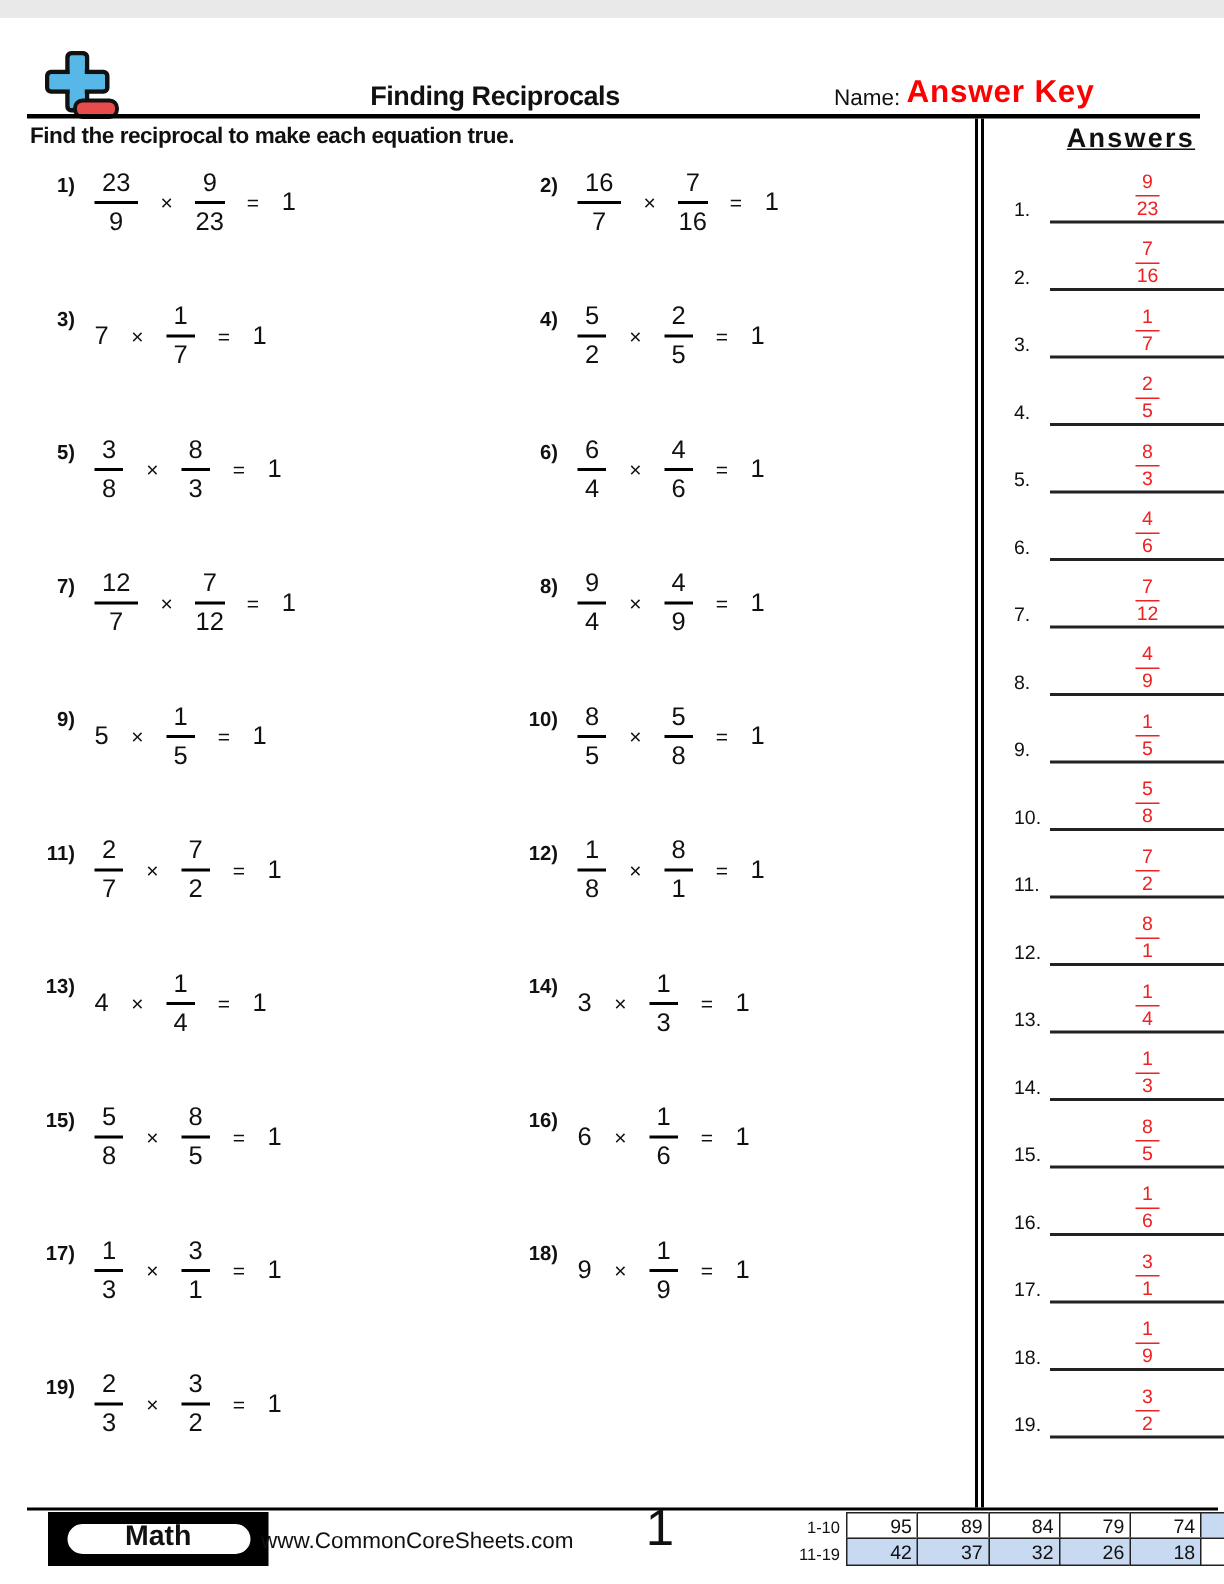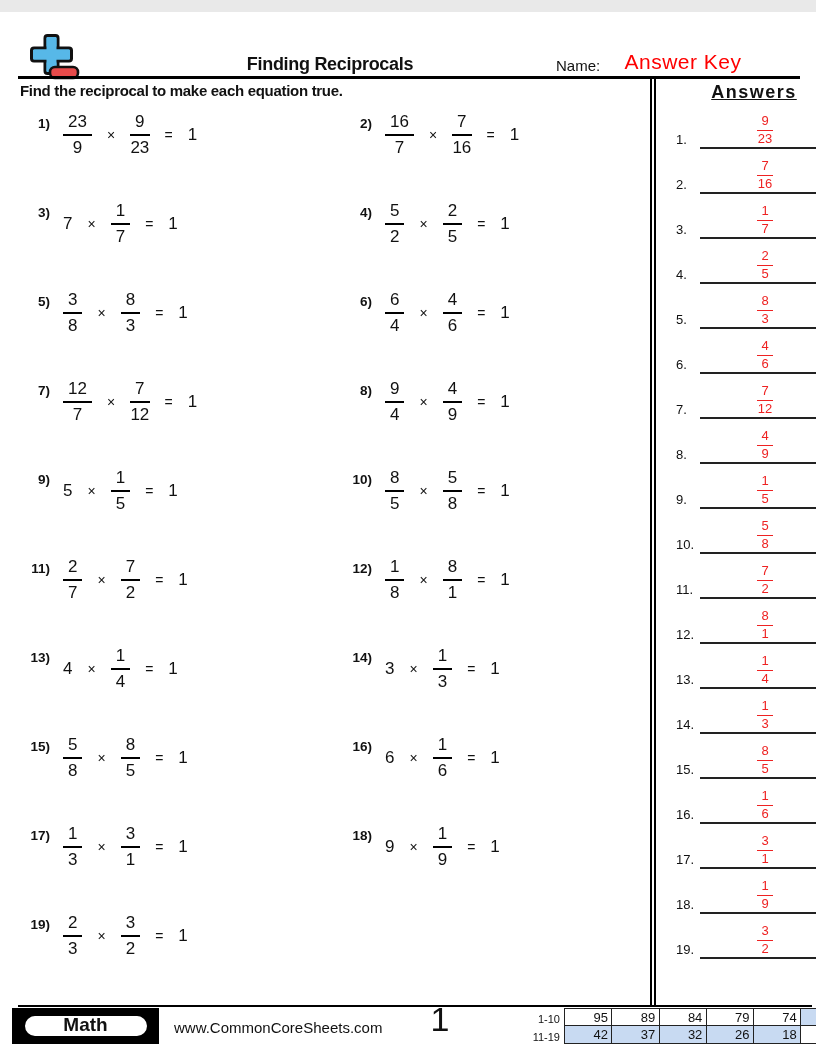--- a/index.html
+++ b/index.html
@@ -6,22 +6,22 @@
   .page {
     position:relative; width:816px; height:1056px; margin:12px auto;
     background:#fff; overflow:hidden;
     font-family:"Liberation Sans","DejaVu Sans",sans-serif; color:#111;
   }
   
   .logo { position:absolute; left:30px; top:22px; }
   .title { position:absolute; left:200px; top:42px; width:260px; text-align:center;
            font-size:18px; font-weight:bold; letter-spacing:-0.3px; }
   .name-label { position:absolute; left:556px; top:45px; font-size:15px; }
-  .answer-key { position:absolute; left:610px; top:38px; width:146px; text-align:center;
-                color:#fe0000; font-size:21px; font-weight:normal; letter-spacing:0.5px; }
+  .answer-key { position:absolute; left:594px; top:38px; width:146px; text-align:center;
+                color:#fe0000; font-size:21px; font-weight:bold; letter-spacing:0.5px; }
   .head-rule { position:absolute; left:18px; right:16px; top:64px; height:3px; background:#000; }
   .instruction { position:absolute; left:20px; top:70px; font-size:15px; font-weight:bold;
                  letter-spacing:-0.3px; }
   
   .divider { position:absolute; left:650px; top:67px; height:926px; width:6px;
              border-left:2px solid #000; border-right:2px solid #000; box-sizing:border-box; }
   
   .problems-grid { position:absolute; left:18px; top:96px; width:630px;
                    display:grid; grid-template-columns:322px 308px; grid-auto-rows:89px; }
   .problem { display:flex; align-items:flex-start; }
@@ -43,21 +43,21 @@
   .ans { position:relative; height:45px; }
   .aline { position:absolute; left:24px; right:2px; bottom:0; border-bottom:2px solid #222; }
   .anum { position:absolute; left:0; bottom:2px; font-size:13px; }
   .afrac { position:absolute; left:24px; right:2px; bottom:3px; display:flex;
            flex-direction:column; align-items:center; color:#ee2222;
            font-size:13px; line-height:1.1; font-weight:500; }
   .afn { border-bottom:1.6px solid #ee2222; padding:0 4px 1px; }
   .afd { padding-top:1px; }
   
   .foot-rule { position:absolute; left:18px; right:4px; top:993px; height:2px; background:#000; }
-  .math-badge { position:absolute; left:12px; top:996px; width:147px; height:36px;
+  .math-badge { position:absolute; left:32px; top:996px; width:147px; height:36px;
                 background:#000; display:flex; align-items:center; justify-content:center; }
   .math-pill { background:#fff; border:2.5px solid #000; border-radius:14px;
                width:126px; height:24px; display:flex; align-items:center; justify-content:center;
                font-weight:bold; font-size:19px; box-sizing:border-box; padding-bottom:2px; }
   .website { position:absolute; left:174px; top:1007px; font-size:15px; }
   .page-num { position:absolute; left:400px; top:988px; width:80px; text-align:center;
               font-size:34px; }
   .grade-labels { position:absolute; left:512px; top:998px; width:48px; text-align:right;
                   font-size:11px; line-height:18px; }
   .grade-grid { position:absolute; left:566px; top:996px; }

